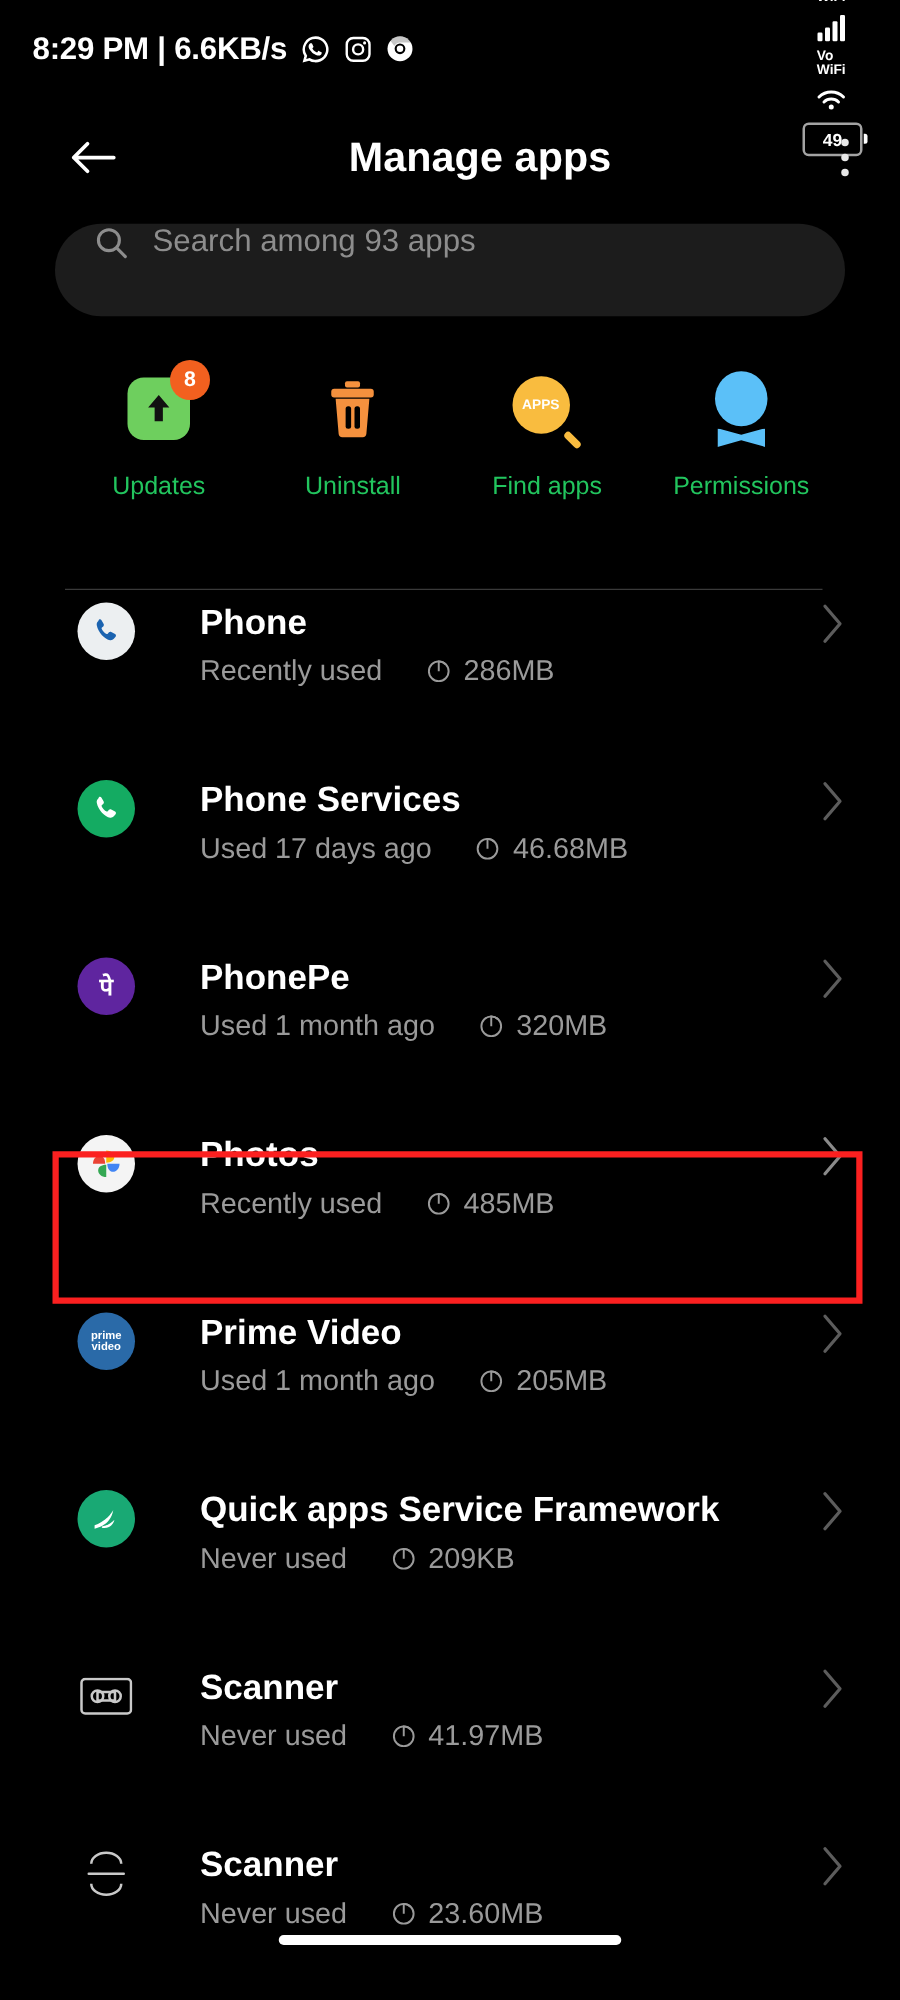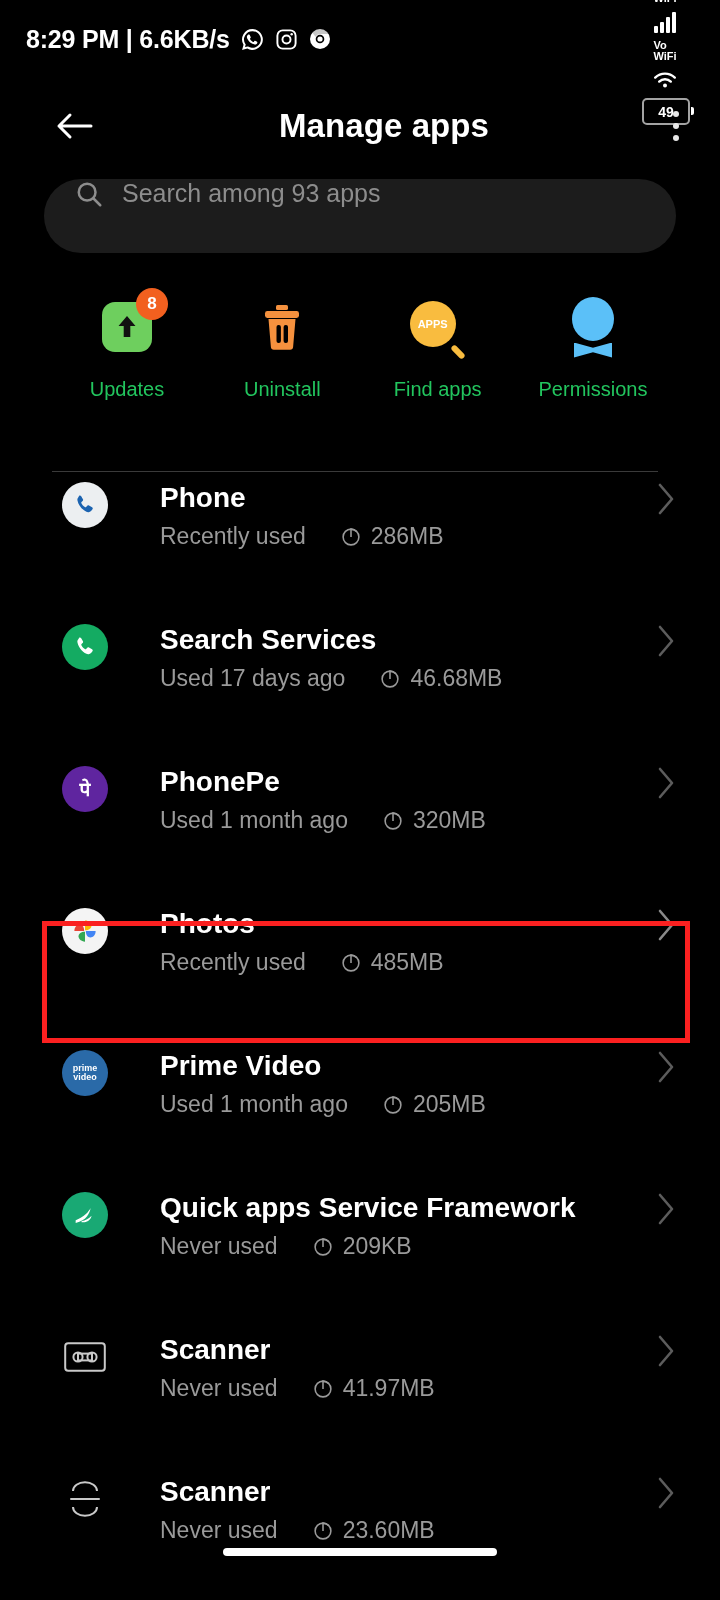--- a/index.html
+++ b/index.html
@@ -332,21 +332,21 @@
 
   <div class="app-row">
     <div class="app-icon">
       <span class="circ" style="background:#14ab62;">
         <svg width="26" height="26" viewBox="0 0 24 24">
             <path d="M6.6 3.5c.6-.5 1.5-.3 1.9.4l1.6 2.8c.3.6.2 1.3-.3 1.7l-1 .9c-.2.2-.3.5-.2.8.5 1.5 2.2 3.3 3.7 3.9.3.1.6 0 .8-.2l.9-1c.4-.5 1.1-.6 1.7-.3l2.8 1.6c.7.4.9 1.3.4 1.9l-1.3 1.6c-.7.8-1.8 1.2-2.8 1C11 17.9 6 13 5 7.5c-.2-1 .2-2.1 1-2.8z" fill="#fff"></path>
           </svg>
       </span>
     </div>
     <div class="app-text">
-      <div class="app-name">Search Services</div>
+      <div class="app-name">Phone Services</div>
       <div class="app-sub">
         <span>Used 17 days ago</span>
         <span class="app-size">
           <svg width="22" height="22" viewBox="0 0 24 24">
               <circle cx="12" cy="12" r="8.6" fill="none" stroke="#9a9a9a" stroke-width="1.7"></circle>
               <path d="M12 12V3.4A8.6 8.6 0 0 1 18 6" stroke="#9a9a9a" stroke-width="1.7" fill="none"></path>
             </svg>
           <span class="sz">46.68MB</span>
         </span>
       </div>

